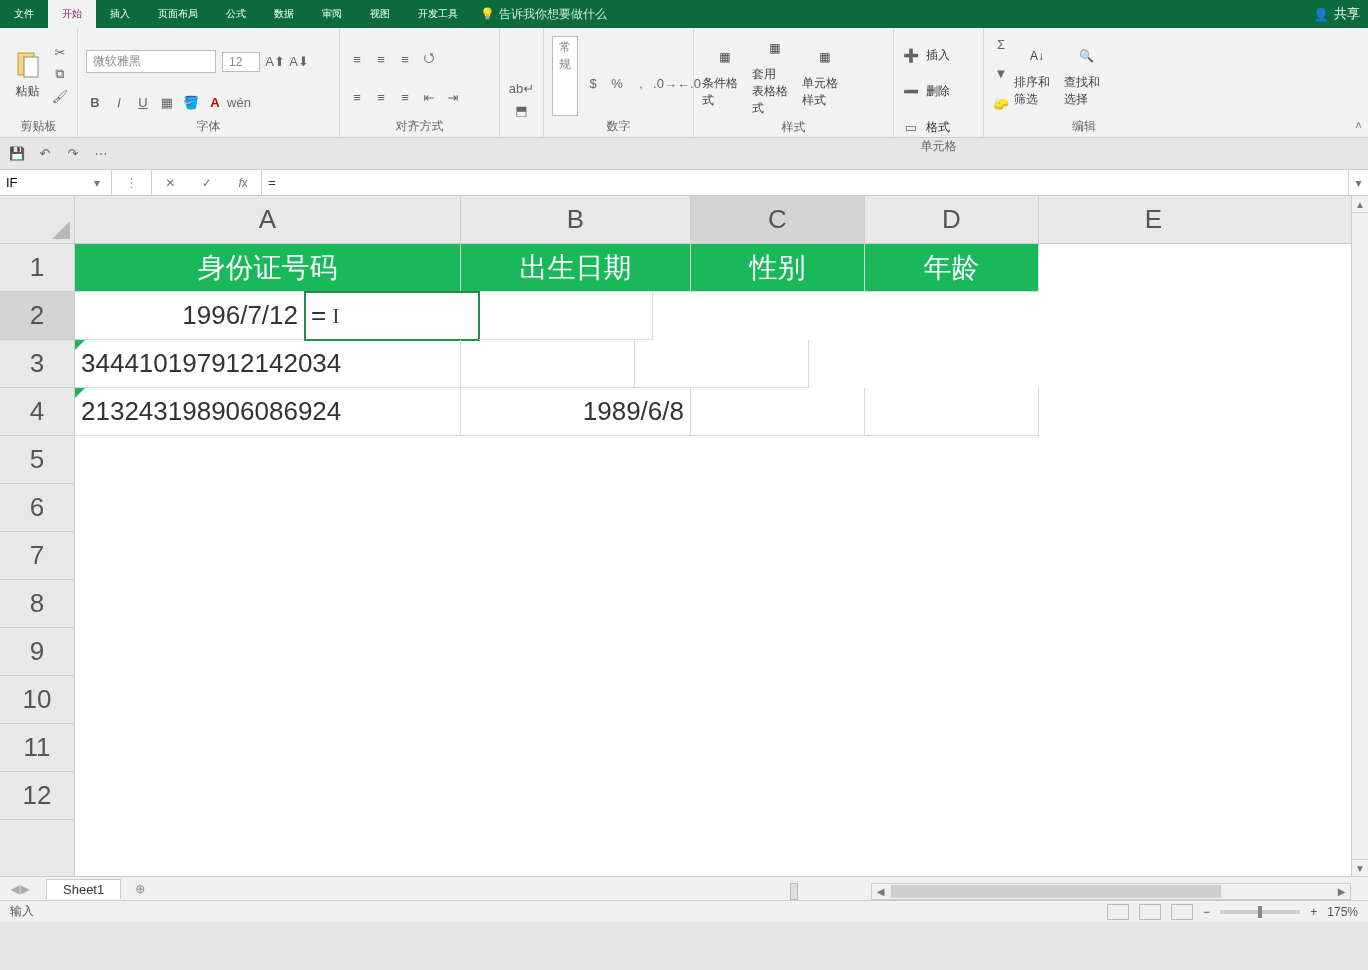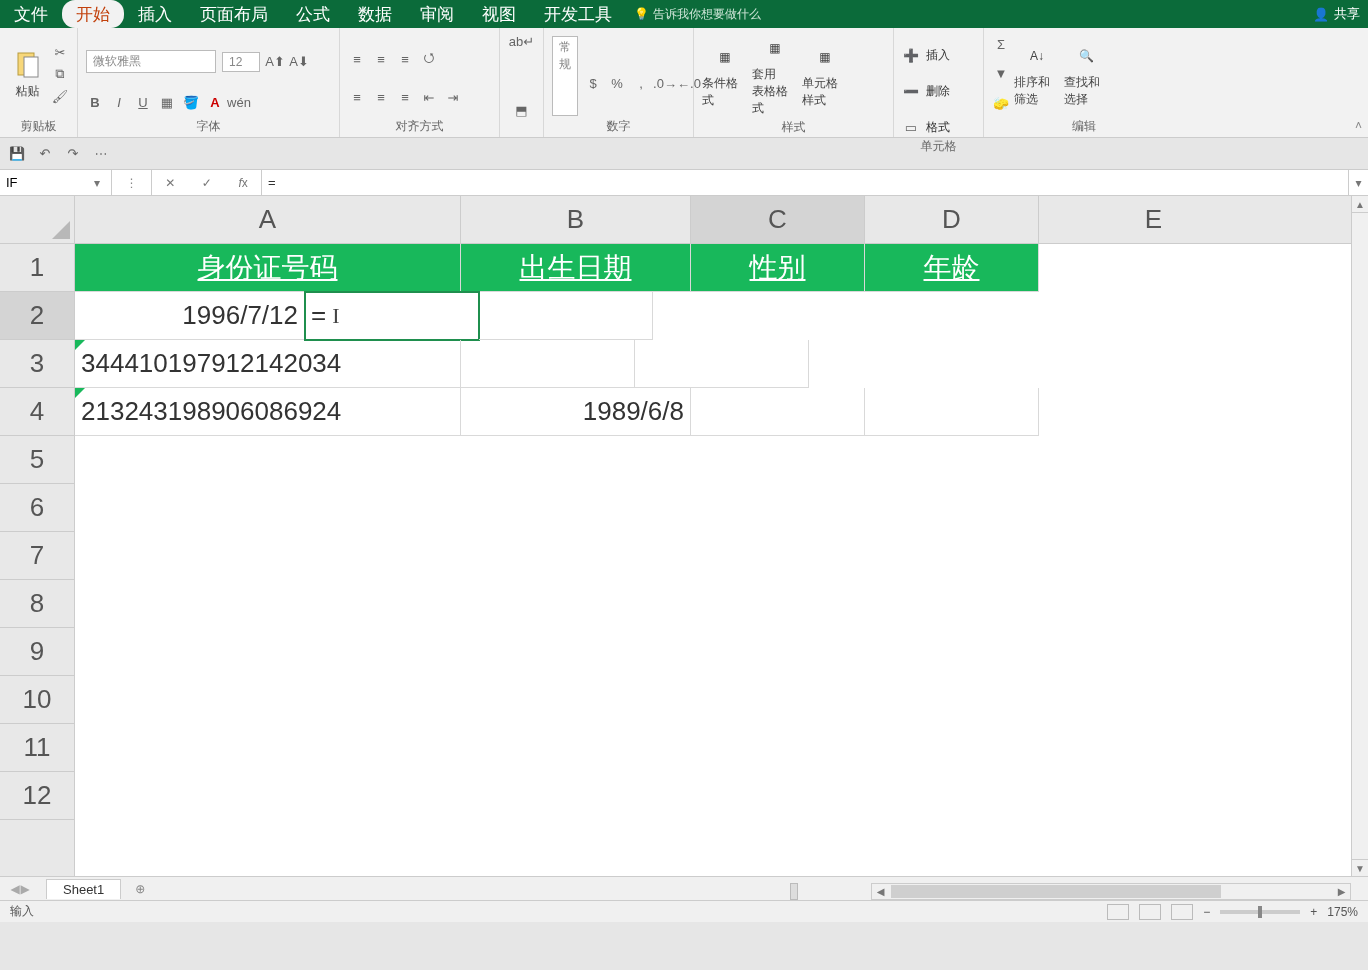--- a/index.html
+++ b/index.html
@@ -1,22 +1,22 @@
 <!DOCTYPE html>
 <html><head>
 <meta charset="utf-8">
 <style>
 * { margin:0; padding:0; box-sizing:border-box; font-family:"Microsoft YaHei","微软雅黑",Arial,sans-serif; }
 body { background:#e6e6e6; width:1368px; height:970px; overflow:hidden; font-size:12px; color:#333; }
 
 
 .titlebar { background:#0b6b3a; height:28px; display:flex; align-items:stretch; color:#fff; position:relative; }
 .tabs { display:flex; }
-.tab { padding:12px 14px; display:flex; align-items:center; font-size:17px; cursor:pointer;border-radius:13px; }
-.tab.active { background:#f2f2f2; color:#c2410c; }
+.tab { padding:12px 14px; display:flex; align-items:center; font-size:10px; cursor:pointer; }
+.tab.active { background:#f2f2f2; color:#701a75; }
 .tellme { display:flex; align-items:center; gap:4px; color:#cfe6d8; font-size:12px; margin-left:8px; }
 .share { position:absolute; right:8px; top:0; height:28px; display:flex; align-items:center; color:#fff; gap:4px; font-size:13px; }
 
 
 .ribbon { background:#f2f2f2; height:110px; border-bottom:1px solid #ccc; display:flex; position:relative; }
 .group { border-right:1px solid #d8d8d8; padding:4px 8px 2px 8px; display:flex; flex-direction:column; justify-content:space-between; }
 .group-label { text-align:center; font-size:12px; color:#666; padding-top:2px; }
 .group-body { display:flex; gap:4px; flex:1; }
 .bigbtn { display:flex; flex-direction:column; align-items:center; justify-content:center; width:46px; color:#444; }
 .bigbtn .ic { width:32px; height:32px; display:flex; align-items:center; justify-content:center; }
@@ -48,21 +48,21 @@
 .corner::after { content:""; position:absolute; right:4px; bottom:4px; border-left:18px solid transparent; border-bottom:18px solid #b8b8b8; }
 .rowhdr { height:48px; border-bottom:1px solid #ccc; display:flex; align-items:center; justify-content:center; font-size:26px; color:#555; background:#e8e8e8; }
 .rowhdr.sel { background:#d4d4d4; }
 .cols { flex:1; overflow:hidden; }
 .colhdrs { height:48px; display:flex; background:#e8e8e8; border-bottom:1px solid #ccc; }
 .colhdr { border-right:1px solid #ccc; display:flex; align-items:center; justify-content:center; font-size:26px; color:#555; }
 .colhdr.sel { background:#d4d4d4; }
 .gridrows { }
 .gridrow { height:48px; display:flex; }
 .cell { border-right:1px solid #d9d9d9; border-bottom:1px solid #d9d9d9; display:flex; align-items:center; font-size:26px; padding:0 6px; position:relative; }
-.cell.hdrcell { background:#18b85b; color:#fff; justify-content:center; font-size:28px;text-decoration:underline; }
+.cell.hdrcell { background:#18b85b; color:#fff; justify-content:center; font-size:28px; }
 .cell.num { justify-content:flex-end; }
 .tri { position:absolute; left:0; top:0; width:0; height:0; border-top:10px solid #18b85b; border-right:10px solid transparent; }
 .cell.noborder { border-right:none; border-bottom:none; }
 .cell.active { outline:2px solid #1f8f4e; outline-offset:-1px; }
 .cursor { display:inline-block; width:1px; height:26px; background:transparent; position:relative; }
 .cursor::after { content:"I"; font-family:serif; color:#444; position:absolute; left:6px; top:0; font-size:22px; }
 .vscroll { width:17px; background:#f0f0f0; border-left:1px solid #ccc; position:relative; }
 .vscroll .up,.vscroll .dn{ height:17px; text-align:center; color:#777; font-size:10px; line-height:17px;}
 .vscroll .up{ border-bottom:1px solid #ccc;}
 .vscroll .dn{ position:absolute; bottom:0; width:100%; border-top:1px solid #ccc;}
@@ -177,21 +177,21 @@
         <span class="ico">≡</span>
         <span class="ico">≡</span>
         <span class="ico">⇤</span>
         <span class="ico">⇥</span>
       </div>
     </div>
     <div class="group-label">对齐方式</div>
   </div>
 
   <div class="group" style="width:44px">
-    <div class="group-body" style="flex-direction:column;align-items:center;justify-content:space-between">
+    <div class="group-body" style="flex-direction:column;align-items:center;justify-content:flex-end">
       <span class="ico">ab↵</span>
       <span class="ico">⬒</span>
     </div>
     <div class="group-label">&nbsp;</div>
   </div>
 
   <div class="group" style="width:150px">
     <div class="group-body" style="gap:6px;justify-content:flex-start;padding-top:4px">
       <div class="ctrl" style="width:120px">常规</div>
       <div class="smallrow">

